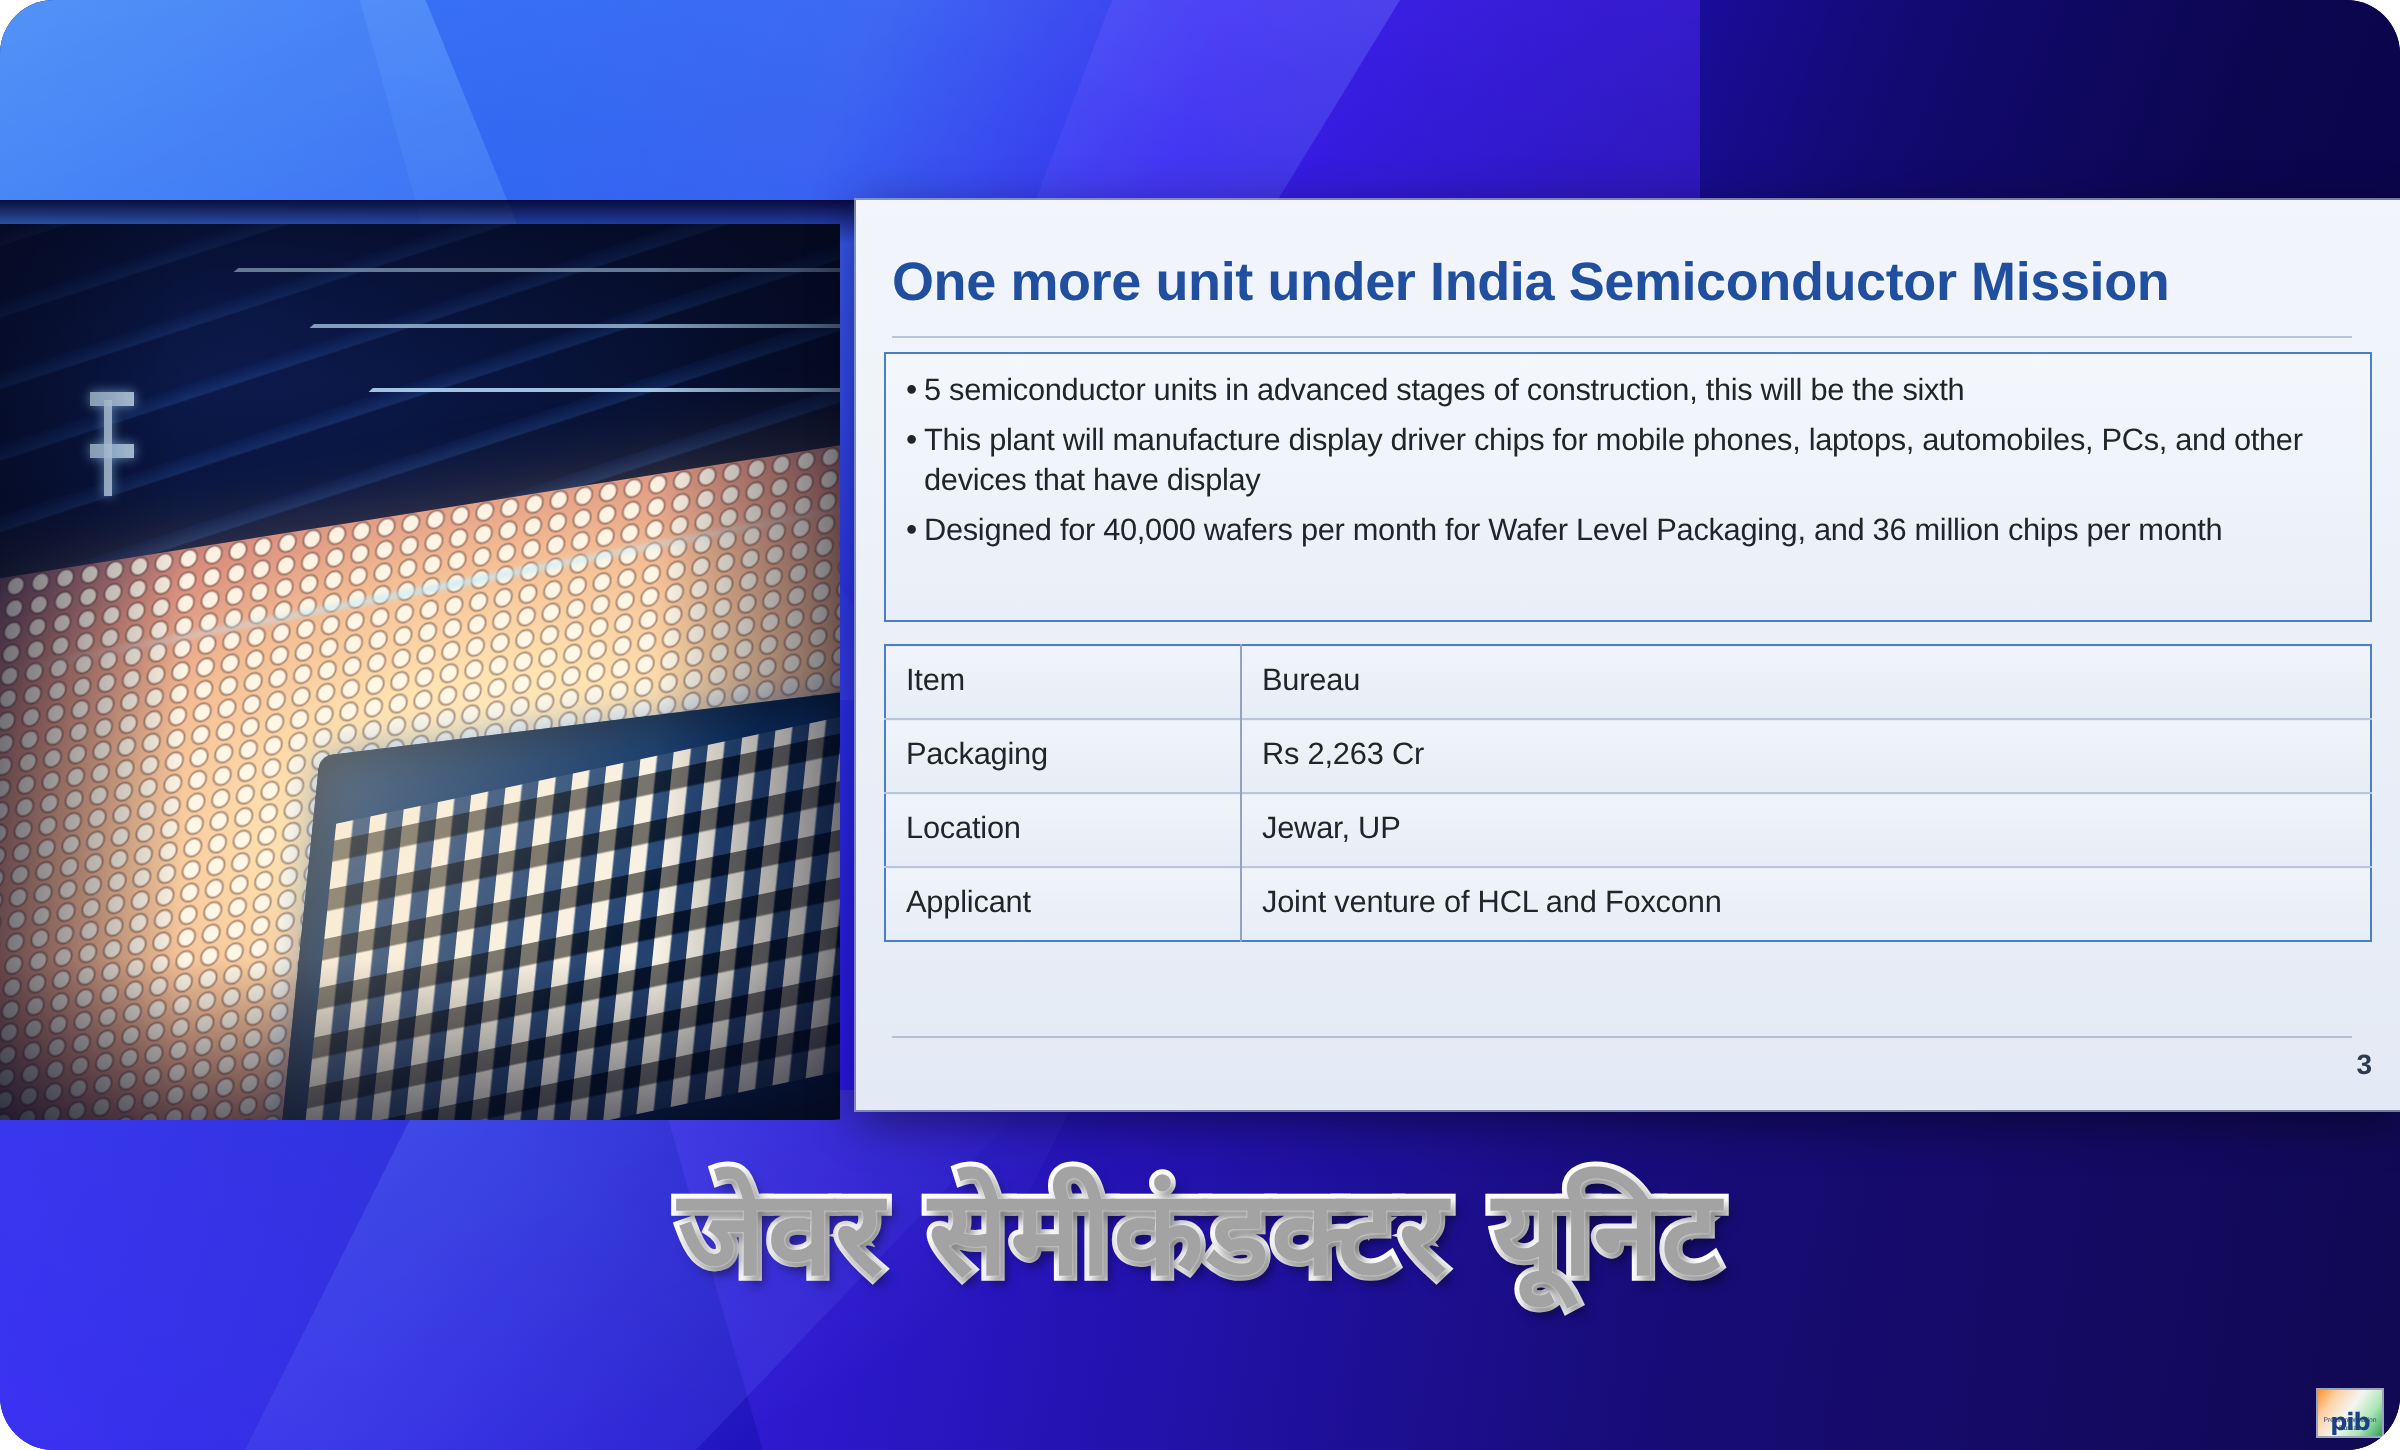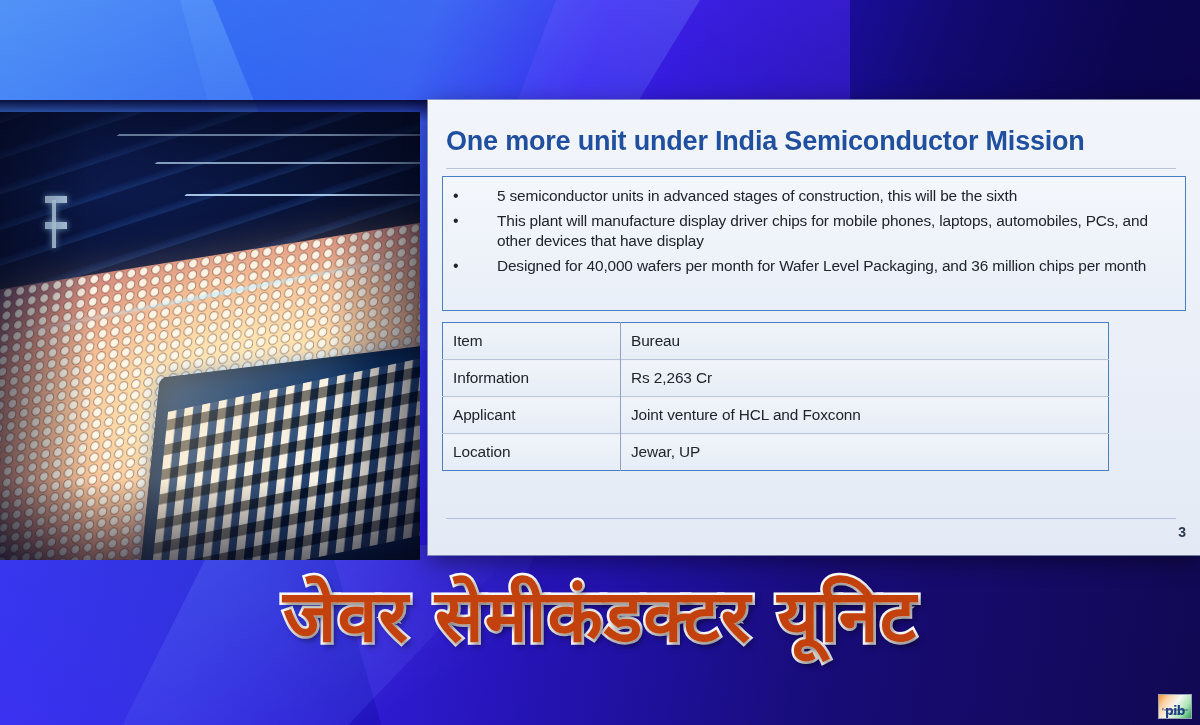--- a/index.html
+++ b/index.html
@@ -9,20 +9,21 @@
     overflow:hidden;
     font-family:"Liberation Sans", sans-serif;
   }
 
   
   #stage {
     position:relative;
     width:1200px; height:725px;
     background:#0a0a4a;
     overflow:hidden;
+    border-radius:27px;
   }
 
   
   .bg-base {
     position:absolute; inset:0;
     background:
       linear-gradient(110deg,
         #2f6df0 0%,
         #2b5ff0 18%,
         #2f55ee 30%,
@@ -219,27 +220,27 @@
     line-height:1.34;
     letter-spacing:-.15px;
   }
   .bullet .dot {
     flex:0 0 auto;
     width:9px;
     font-size:16px;
     line-height:1.25;
     color:#20242c;
   }
-  .bullet .btext { flex:1 1 auto;margin-left:35px; }
+  .bullet .btext { flex:1 1 auto; }
 
   
   .info-table {
     position:absolute;
     left:14px; top:222px;
-    width:667px;
+    width:744px;
     border:1.6px solid #4a7fc4;
     border-collapse:collapse;
     background:#eef2f9;
   }
   .info-table td {
     border-top:1px solid #b9c6da;
     padding:9px 0 9px 10px;
     font-size:15.4px;
     color:#20242c;
     letter-spacing:-.1px;
@@ -266,23 +267,23 @@
 
   
   .headline-wrap {
     position:absolute;
     left:0; top:556px;
     width:1200px; height:120px;
     display:flex; align-items:center; justify-content:center;
   }
   .headline {
     font-family:"DejaVu Sans", sans-serif;
-    font-size:72px;
+    font-size:59px;
     font-weight:bold;
-    color:#c2410c;
+    color:#a3a3a3;
     letter-spacing:1px;
     line-height:1;
     white-space:nowrap;
     -webkit-text-stroke:5px #ffffff;
     paint-order:stroke fill;
     text-shadow:
       0 0 1px #fff,
       3px 4px 6px rgba(0,0,0,.5);
   }
 
@@ -382,31 +383,31 @@
       </div>
     </div>
 
     <table class="info-table">
       <tbody>
         <tr>
           <td class="col-item">Item</td>
           <td>Bureau</td>
         </tr>
         <tr>
-          <td class="col-item">Information</td>
+          <td class="col-item">Packaging</td>
           <td>Rs 2,263 Cr</td>
+        </tr>
+        <tr>
+          <td class="col-item">Location</td>
+          <td>Jewar, UP</td>
         </tr>
         <tr>
           <td class="col-item">Applicant</td>
           <td>Joint venture of HCL and Foxconn</td>
         </tr>
-        <tr>
-          <td class="col-item">Location</td>
-          <td>Jewar, UP</td>
-        </tr>
       </tbody>
     </table>
 
     <div class="slide-footrule"></div>
     <div class="slide-pageno">3</div>
   </div>
 
   <div class="headline-wrap">
     <div class="headline">जेवर सेमीकंडक्टर यूनिट</div>
   </div>

